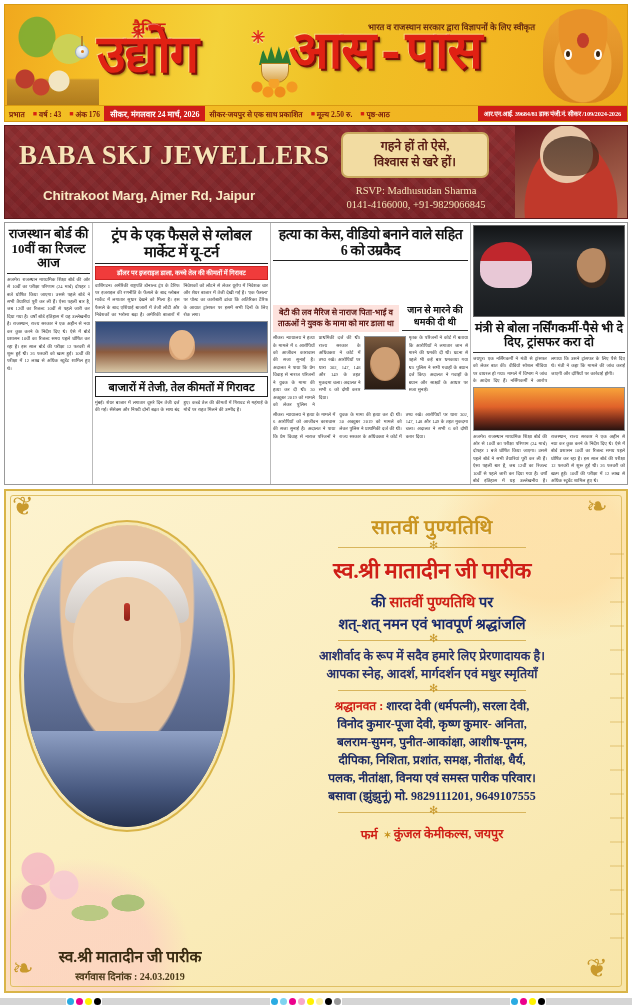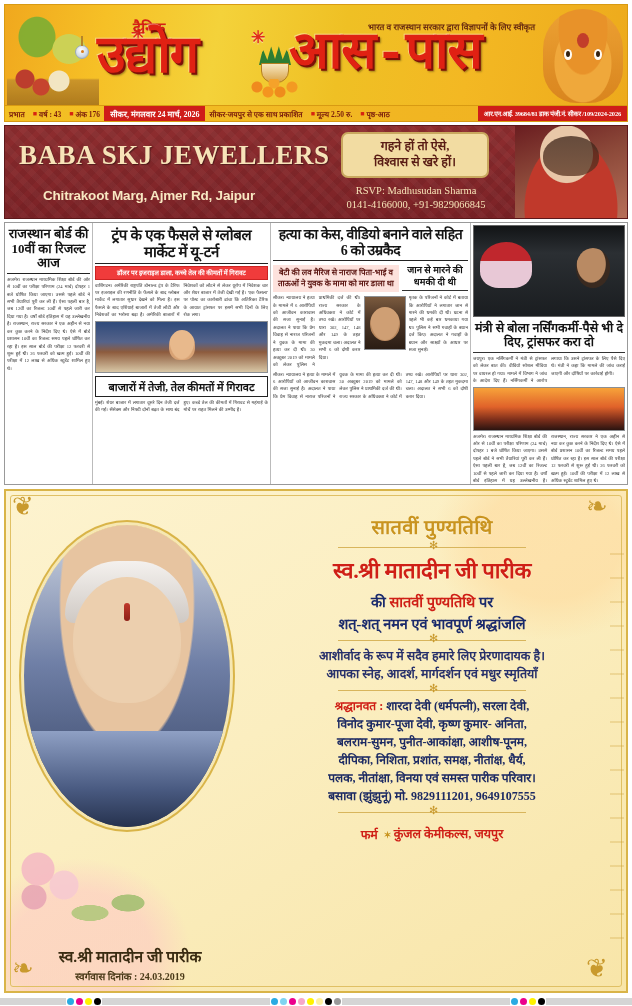--- a/index.html
+++ b/index.html
@@ -157,21 +157,21 @@
     background:#f03b3b; color:#fff; font-family:"Liberation Serif", serif; font-weight:bold;
     font-size:6.5px; text-align:center; padding:1.5px 2px; margin:2px 0; border:1px solid #c22;
     white-space:nowrap; overflow:hidden;
   }
   .subpink {
     background:#fde2dd; color:#5a1410; font-family:"Liberation Serif", serif; font-weight:bold;
     font-size:8px; text-align:center; padding:3px 3px; margin:2px 0; line-height:1.3;
   }
   .subplain {
     font-family:"Liberation Serif", serif; font-weight:bold; font-size:9.5px; color:#111;
-    text-align:center; line-height:1.2; padding:2px 0; border-bottom:1px solid #333; margin-bottom:2px;
+    text-align:center; line-height:1.2; padding:2px 0; border-bottom:1px solid #333; margin-bottom:2px;margin-top:40px;
   }
   
   .body-text { font-size:4.6px; line-height:1.62; color:#333; text-align:justify;
     font-family:"Liberation Serif", serif; word-spacing:.4px; hyphens:none; overflow:hidden; }
   .two-col { column-count:2; column-gap:4px; }
   .three-col { column-count:3; column-gap:4px; }
 
   .photo { background:#b9bcc0; border:1px solid #8c8f93; overflow:hidden; position:relative; }
   .ph-trump { height:52px; margin:2px 0;
     background:linear-gradient(180deg,#2f4a7a 0%,#55638a 40%,#8d5b3d 60%,#d8c7a6 100%); }
@@ -356,21 +356,21 @@
       <div class="subbar">डॉलर पर इजराइल डाला, कच्चे तेल की कीमतों में गिरावट</div>
       <div class="body-text two-col">वाशिंगटन। अमेरिकी राष्ट्रपति डोनाल्ड ट्रंप के टैरिफ पर इजराइल की रणनीति के फैसले के बाद ग्लोबल मार्केट में लगातार सुधार देखने को मिला है। इस फैसले के बाद एशियाई बाजारों में तेजी लौटी और निवेशकों का भरोसा बढ़ा है। अमेरिकी बाजारों में निवेशकों को लौटने से लेकर यूरोप में निवेशक चार और शेयर बाजार में तेजी देखी गई है। 'एक फैसला' पर पोस्ट का कारोबारी ढांचा कि अतिरिक्त टैरिफ के आयात ट्रांसफर पर इसमें सभी दिनों के लिए रोक लगा।</div>
       <div class="photo ph-trump"></div>
       <div class="hl-box">बाजारों में तेजी, तेल कीमतों में गिरावट</div>
       <div class="body-text two-col">मुंबई। शेयर बाजार में लगातार दूसरे दिन तेजी दर्ज की गई। सेंसेक्स और निफ्टी दोनों बढ़त के साथ बंद हुए। कच्चे तेल की कीमतों में गिरावट से महंगाई के मोर्चे पर राहत मिलने की उम्मीद है।</div>
     </div>
 
     <div class="col c3">
       <div class="hl h3">हत्या का केस, वीडियो बनाने वाले सहित 6 को उम्रकैद</div>
       <div style="display:flex; gap:3px;">
-        <div style="flex:1.9;">
+        <div style="flex:1.9;margin-top:40px;">
           <div class="subpink">बेटी की लव मैरिज से नाराज पिता-भाई व ताऊओं ने युवक के मामा को मार डाला था</div>
         </div>
         <div style="flex:1;">
           <div class="subplain">जान से मारने की धमकी दी थी</div>
         </div>
       </div>
       <div style="display:flex; gap:3px;">
         <div style="flex:1.25;">
           <div class="body-text two-col">सीकर। न्यायालय ने हत्या के मामले में 6 आरोपियों को आजीवन कारावास की सजा सुनाई है। अदालत ने पाया कि प्रेम विवाह से नाराज परिजनों ने युवक के मामा की हत्या कर दी थी। 30 अक्टूबर 2019 को मामले को लेकर पुलिस ने प्राथमिकी दर्ज की थी। राज्य सरकार के अधिवक्ता ने कोर्ट में तथ्य रखे। आरोपियों पर धारा 302, 147, 148 और 149 के तहत मुकदमा चला। अदालत ने सभी 6 को दोषी करार दिया।</div>
         </div>

